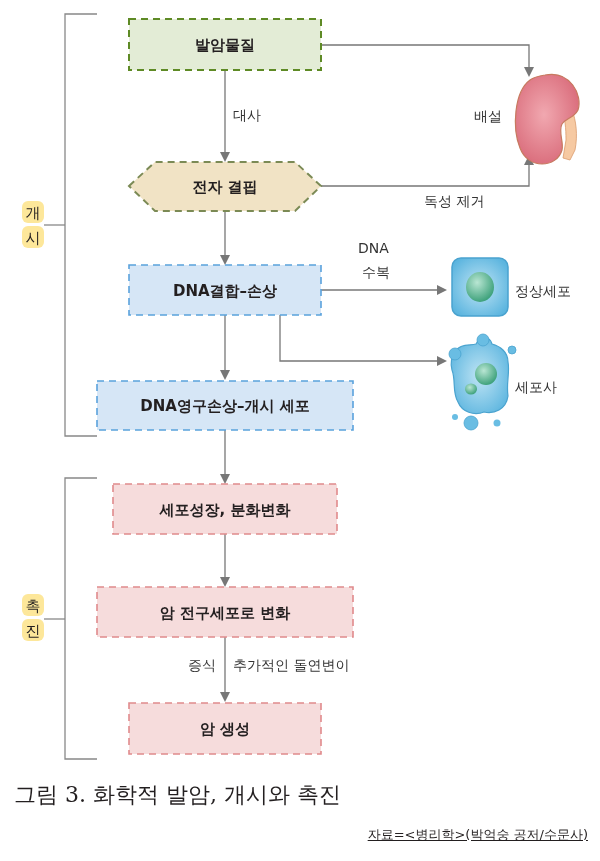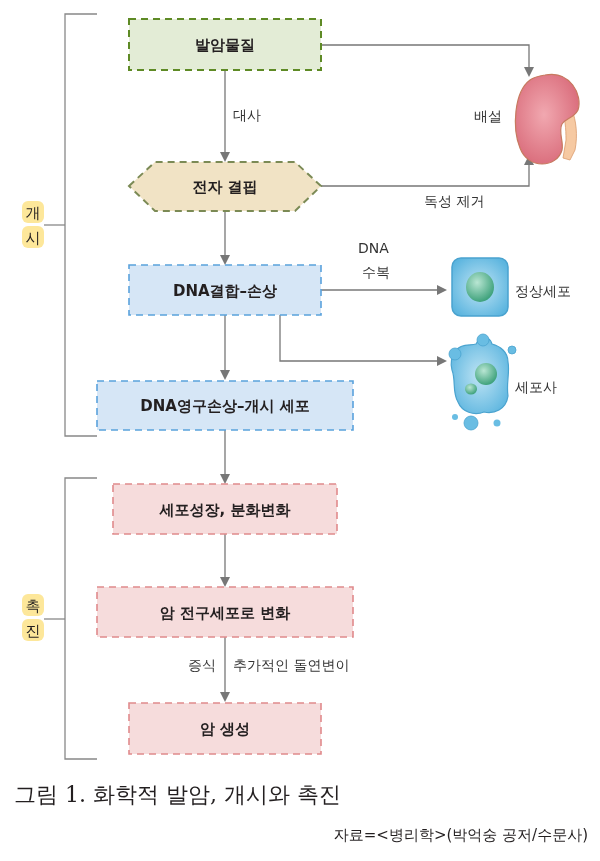--- a/index.html
+++ b/index.html
@@ -5,21 +5,21 @@
   html, body { margin: 0; padding: 0; background: #ffffff; }
   body { width: 600px; height: 861px; position: relative; overflow: hidden;
          font-family: "DejaVu Sans", "Liberation Sans", sans-serif; color: #231f20; }
   #diagram { position: absolute; left: 0; top: 0; }
   .node-text { font-family: "DejaVu Sans", sans-serif; font-size: 15px; font-weight: bold; fill: #231f20; }
   .label-text { font-family: "DejaVu Sans", sans-serif; font-size: 14px; fill: #333333; }
   .phase-text { font-family: "DejaVu Sans", sans-serif; font-size: 15px; fill: #231f20; }
   .caption { position: absolute; left: 14px; top: 780px; font-family: "DejaVu Serif", "Liberation Serif", serif;
              font-size: 22px; color: #231f20; }
   .source { position: absolute; right: 12px; top: 826px; font-family: "DejaVu Sans", sans-serif;
-            font-size: 15px; color: #231f20; }
+            font-size: 13px; color: #231f20; text-decoration: underline; }
 </style>
 </head>
 <body>
 
 <svg id="diagram" width="600" height="780" viewBox="0 0 600 780">
   <defs>
     <marker id="arrowhead" markerWidth="10" markerHeight="10" refX="8" refY="5" orient="auto" markerUnits="userSpaceOnUse">
       <path d="M0,0 L10,5 L0,10 Z" fill="#777777"></path>
     </marker>
     <radialGradient id="nucleusGrad" cx="40%" cy="35%" r="65%">
@@ -136,14 +136,14 @@
     <circle cx="455" cy="354" r="6" fill="#69bde3" stroke="#4aa3cf" stroke-width="0.8"></circle>
     <circle cx="512" cy="350" r="4" fill="#69bde3" stroke="#4aa3cf" stroke-width="0.8"></circle>
     <circle cx="471" cy="423" r="7" fill="#69bde3" stroke="#4aa3cf" stroke-width="0.8"></circle>
     <circle cx="455" cy="417" r="3" fill="#69bde3"></circle>
     <circle cx="497" cy="423" r="3.5" fill="#69bde3"></circle>
     <ellipse cx="486" cy="374" rx="11" ry="11" fill="url(#nucleusGrad)"></ellipse>
     <ellipse cx="471" cy="389" rx="6" ry="5.5" fill="url(#nucleusGrad)"></ellipse>
   </g>
 </svg>
 
-<div class="caption">그림 1. 화학적 발암, 개시와 촉진</div>
+<div class="caption">그림 3. 화학적 발암, 개시와 촉진</div>
 <div class="source">자료=&lt;병리학&gt;(박억숭 공저/수문사)</div>
 
 </body></html>

